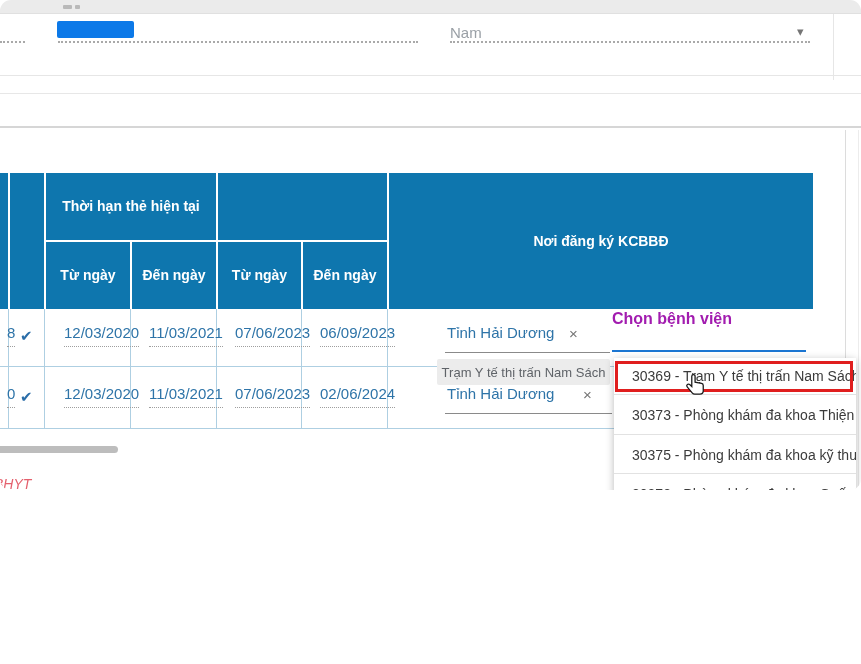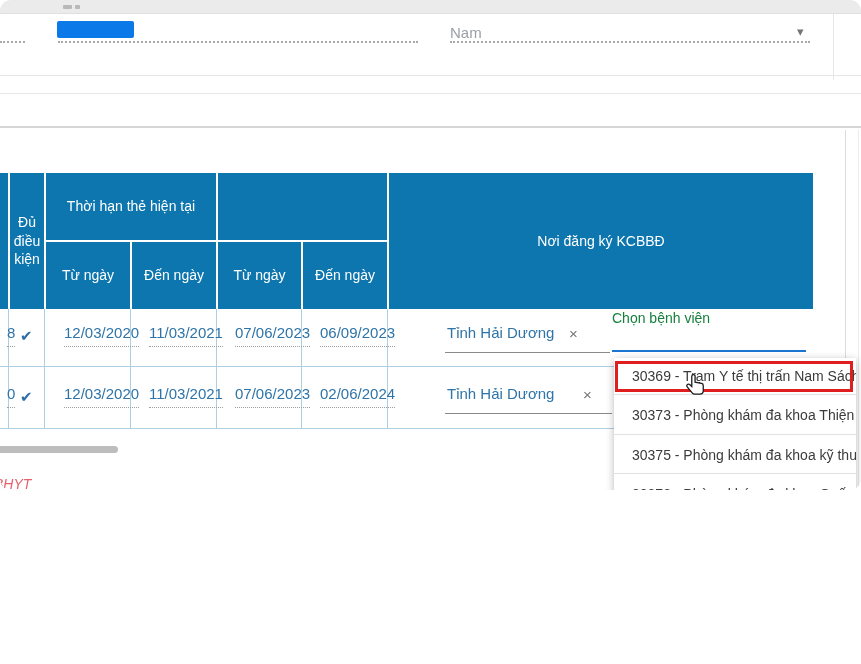--- a/index.html
+++ b/index.html
@@ -24,36 +24,36 @@
   .gender-text { left:450px; top:24px; font-size:15px; color:#9aa0a6; }
   .caret { left:797px; top:24px; font-size:13px; color:#757575; }
 
   .hline-93  { left:0; top:93px;  width:861px; height:1px; background:#e7e7e7; }
   .hline-127 { left:0; top:126px; width:861px; height:2px; background:#d6d6d6; }
   .panel-vline { left:845px; top:130px; width:1px; height:390px; background:#dcdcdc; }
   .edge-vline  { left:858px; top:130px; width:1px; height:390px; background:#ececec; }
 
   
   .thead { left:0; top:173px; width:813px; height:136px; background:#0e76ae; }
-  .th { position:absolute; color:#fff; font-size:14px; font-weight:normal; display:flex; align-items:center; justify-content:center; text-align:center; line-height:1.35; }
+  .th { position:absolute; color:#fff; font-size:14px; font-weight:bold; display:flex; align-items:center; justify-content:center; text-align:center; line-height:1.35; }
   .sepv { position:absolute; width:2px; background:#fff; }
   .seph { position:absolute; height:2px; background:#fff; }
 
   
   .cell-vline { position:absolute; width:1px; background:#aecfe2; }
   .row-hline  { position:absolute; left:0; width:813px; height:1px; background:#aecfe2; }
   .cell-text { position:absolute; font-size:15px; color:#2e74a8;margin-left:12px; }
   .date-val { border-bottom:1px dotted #9e9e9e; padding-bottom:5px; }
   .check { position:absolute; color:#2a6da8; font-size:15px; font-weight:bold; }
   .frag { border-bottom:1px dotted #9e9e9e; padding-bottom:5px; }
 
   .province-text { position:absolute; font-size:15px; color:#2e74a8; white-space:nowrap; }
   .clear-x { position:absolute; font-size:15px; color:#757575; cursor:pointer; }
   .input-underline { position:absolute; height:1px; background:#8a8a8a; }
-  .picker-label { position:absolute; font-size:14px; color:#15803d; }
+  .picker-label { position:absolute; font-size:16px; color:#a21caf;font-weight:bold; }
   .picker-underline { position:absolute; height:2px; background:#1b76d2; }
 
   
   .hscroll { left:0; top:446px; width:118px; height:7px; background:#bdbdbd; border-radius:0 4px 4px 0; }
 
   .bhyt { left:-6px; top:476px; font-size:14px; font-style:italic; color:#e4606d; }
   .hline-505 { left:0; top:505px; width:861px; height:1px; background:#e3e3e3; }
 
   .btn { background:#14532d; border-radius:3px; border:none; color:#fff; }
   .btn-small { left:-20px; top:519px; width:46px; height:33px; }
@@ -104,21 +104,20 @@
   <div class="abs thead">
 
     <div class="sepv" style="left:8px; top:0; height:136px;"></div>
     <div class="sepv" style="left:44px; top:0; height:136px;"></div>
     <div class="sepv" style="left:130px; top:68px; height:68px;"></div>
     <div class="sepv" style="left:216px; top:0; height:136px;"></div>
     <div class="sepv" style="left:301px; top:68px; height:68px;"></div>
     <div class="sepv" style="left:387px; top:0; height:136px;"></div>
     <div class="seph" style="left:44px; top:67px; width:345px;"></div>
 
-    <div class="th" style="left:8px; top:0; width:38px; height:136px;">Đủ điều kiện</div>
     <div class="th" style="left:46px; top:0; width:170px; height:67px;">Thời hạn thẻ hiện tại</div>
     <div class="th" style="left:46px; top:69px; width:84px; height:67px;">Từ ngày</div>
     <div class="th" style="left:132px; top:69px; width:84px; height:67px;">Đến ngày</div>
     <div class="th" style="left:218px; top:69px; width:83px; height:67px;">Từ ngày</div>
     <div class="th" style="left:303px; top:69px; width:84px; height:67px;">Đến ngày</div>
     <div class="th" style="left:389px; top:0; width:424px; height:136px;">Nơi đăng ký KCBBĐ</div>
   </div>
 
   <div class="cell-vline" style="left:8px;  top:309px; height:119px;"></div>
   <div class="cell-vline" style="left:44px; top:309px; height:119px;"></div>
@@ -156,20 +155,21 @@
   </div>
 
   <div class="abs hscroll"></div>
 
   <div class="abs bhyt">BHYT</div>
   <div class="abs hline-505"></div>
 
   <div class="abs btn btn-small"></div>
   <div class="abs btn btn-pay">Thanh Toán</div>
 
+  <div class="abs tooltip">Trạm Y tế thị trấn Nam Sách</div>
 
   <div class="abs dropdown">
     <div class="dd-item" style="top:0;   height:37px;">30369 - Trạm Y tế thị trấn Nam Sách</div>
     <div class="dd-item" style="top:38px; height:39px;">30373 - Phòng khám đa khoa Thiện Tâm</div>
     <div class="dd-item" style="top:78px; height:38px;">30375 - Phòng khám đa khoa kỹ thuật cao</div>
     <div class="dd-item" style="top:117px; height:39px;">30372 - Phòng khám đa khoa Quốc tế Th</div>
     <div class="dd-item" style="top:157px; height:38px;">30352 - Phòng khám đa khoa Tín Đức (C</div>
     <div class="dd-item" style="top:235px; height:39px; border-bottom:none;">30354 - Trạm Y tế xã Thanh Khê</div>
 
     <div class="dd-redbox"></div>

